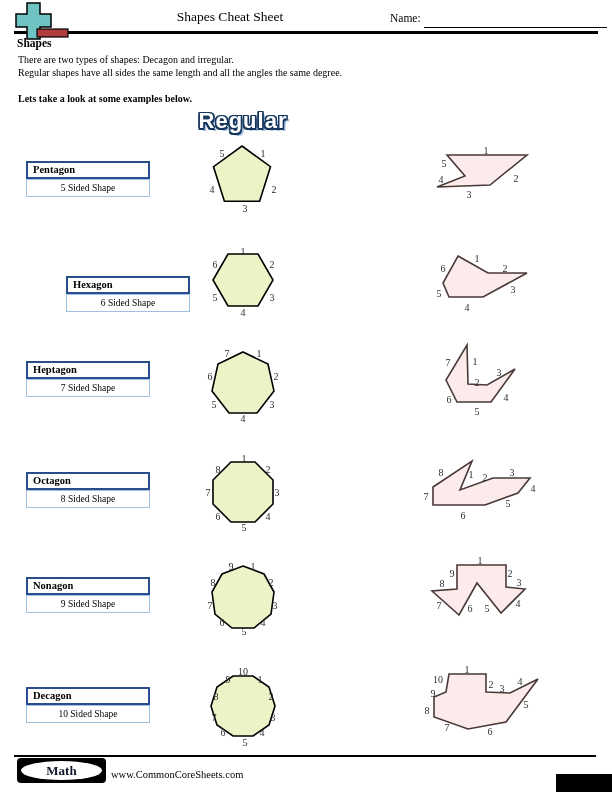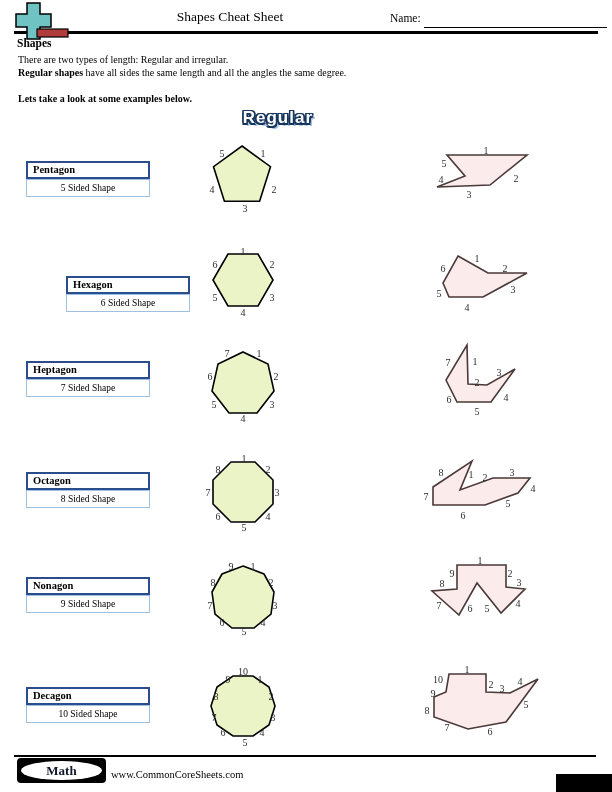--- a/index.html
+++ b/index.html
@@ -13,25 +13,25 @@
   #name-label{top:12px;left:390px;font-size:11.5px;color:#000;}
   #name-line{top:27px;left:424px;width:183px;border-top:1.2px solid #000;}
   #header-rule{top:31px;left:14px;width:584px;height:3px;background:#000;}
   #logo-svg{top:2px;left:12px;}
 
   
   #shapes-heading{top:37px;left:17px;font-size:11.5px;font-weight:bold;color:#000;}
   .intro-line{left:18px;font-size:10px;color:#000;white-space:nowrap;}
   #intro-line-1{top:54px;} #intro-line-2{top:67px;}
   #intro-line-3{top:80px;} #intro-line-4{top:93px;font-weight:bold;}
-  .intro-bold{font-weight:bold;text-align:right;}
-
-  
-  .colhead{top:108px;width:140px;text-align:right;
-           font-family:"Liberation Sans",sans-serif;font-weight:bold;font-size:17px;
+  .intro-bold{font-weight:normal;text-align:right;}
+
+  
+  .colhead{top:108px;width:140px;text-align:center;
+           font-family:"Liberation Sans",sans-serif;font-weight:bold;font-size:22px;
            letter-spacing:1px;color:#ffffff;
            text-shadow:-1.5px -1.5px 0 #17365d, 1.5px -1.5px 0 #17365d,
                        -1.5px 1.5px 0 #17365d, 1.5px 1.5px 0 #17365d,
                         0 -1.5px 0 #17365d, 0 1.5px 0 #17365d,
                        -1.5px 0 0 #17365d, 1.5px 0 0 #17365d,
                         3px 3px 0 #a9c4e2;}
   #col-regular{left:173px;} #col-irregular{left:407px;}
 
   
   .labelbox{position:absolute;left:26px;width:124px;}
@@ -66,21 +66,21 @@
   <div class="abs" id="name-line"></div>
   <div class="abs" id="page-title">Shapes Cheat Sheet</div>
   <div class="abs" id="name-label">Name:</div>
 
   <svg class="abs" id="logo-svg" width="70" height="38" viewBox="0 0 70 38">
     <polygon points="15,1 28,1 28,12 39,12 39,25 28,25 28,37 15,37 15,25 4,25 4,12 15,12" fill="#6fc3c3" stroke="#000" stroke-width="1.5"></polygon>
     <rect x="25" y="27" width="31" height="8" fill="#b13c3c" stroke="#000" stroke-width="1.2"></rect>
   </svg>
 
   <div class="abs" id="shapes-heading">Shapes</div>
-  <div class="abs intro-line" id="intro-line-1">There are two types of length: Regular and irregular.</div>
+  <div class="abs intro-line" id="intro-line-1">There are two types of shapes: Decagon and irregular.</div>
   <div class="abs intro-line" id="intro-line-2"><span class="intro-bold">Regular shapes</span><span> have all sides the same length and all the angles the same degree.</span></div>
   <div class="abs intro-line" id="intro-line-4">Lets take a look at some examples below.</div>
 
   <div class="abs colhead" id="col-regular">Regular</div>
 
   <div id="rows">
       <div class="labelbox" style="top: 161px; border-radius: 13px;">
         <div class="labeltitle">Pentagon</div>
         <div class="labelsub">5 Sided Shape</div>
       </div>

